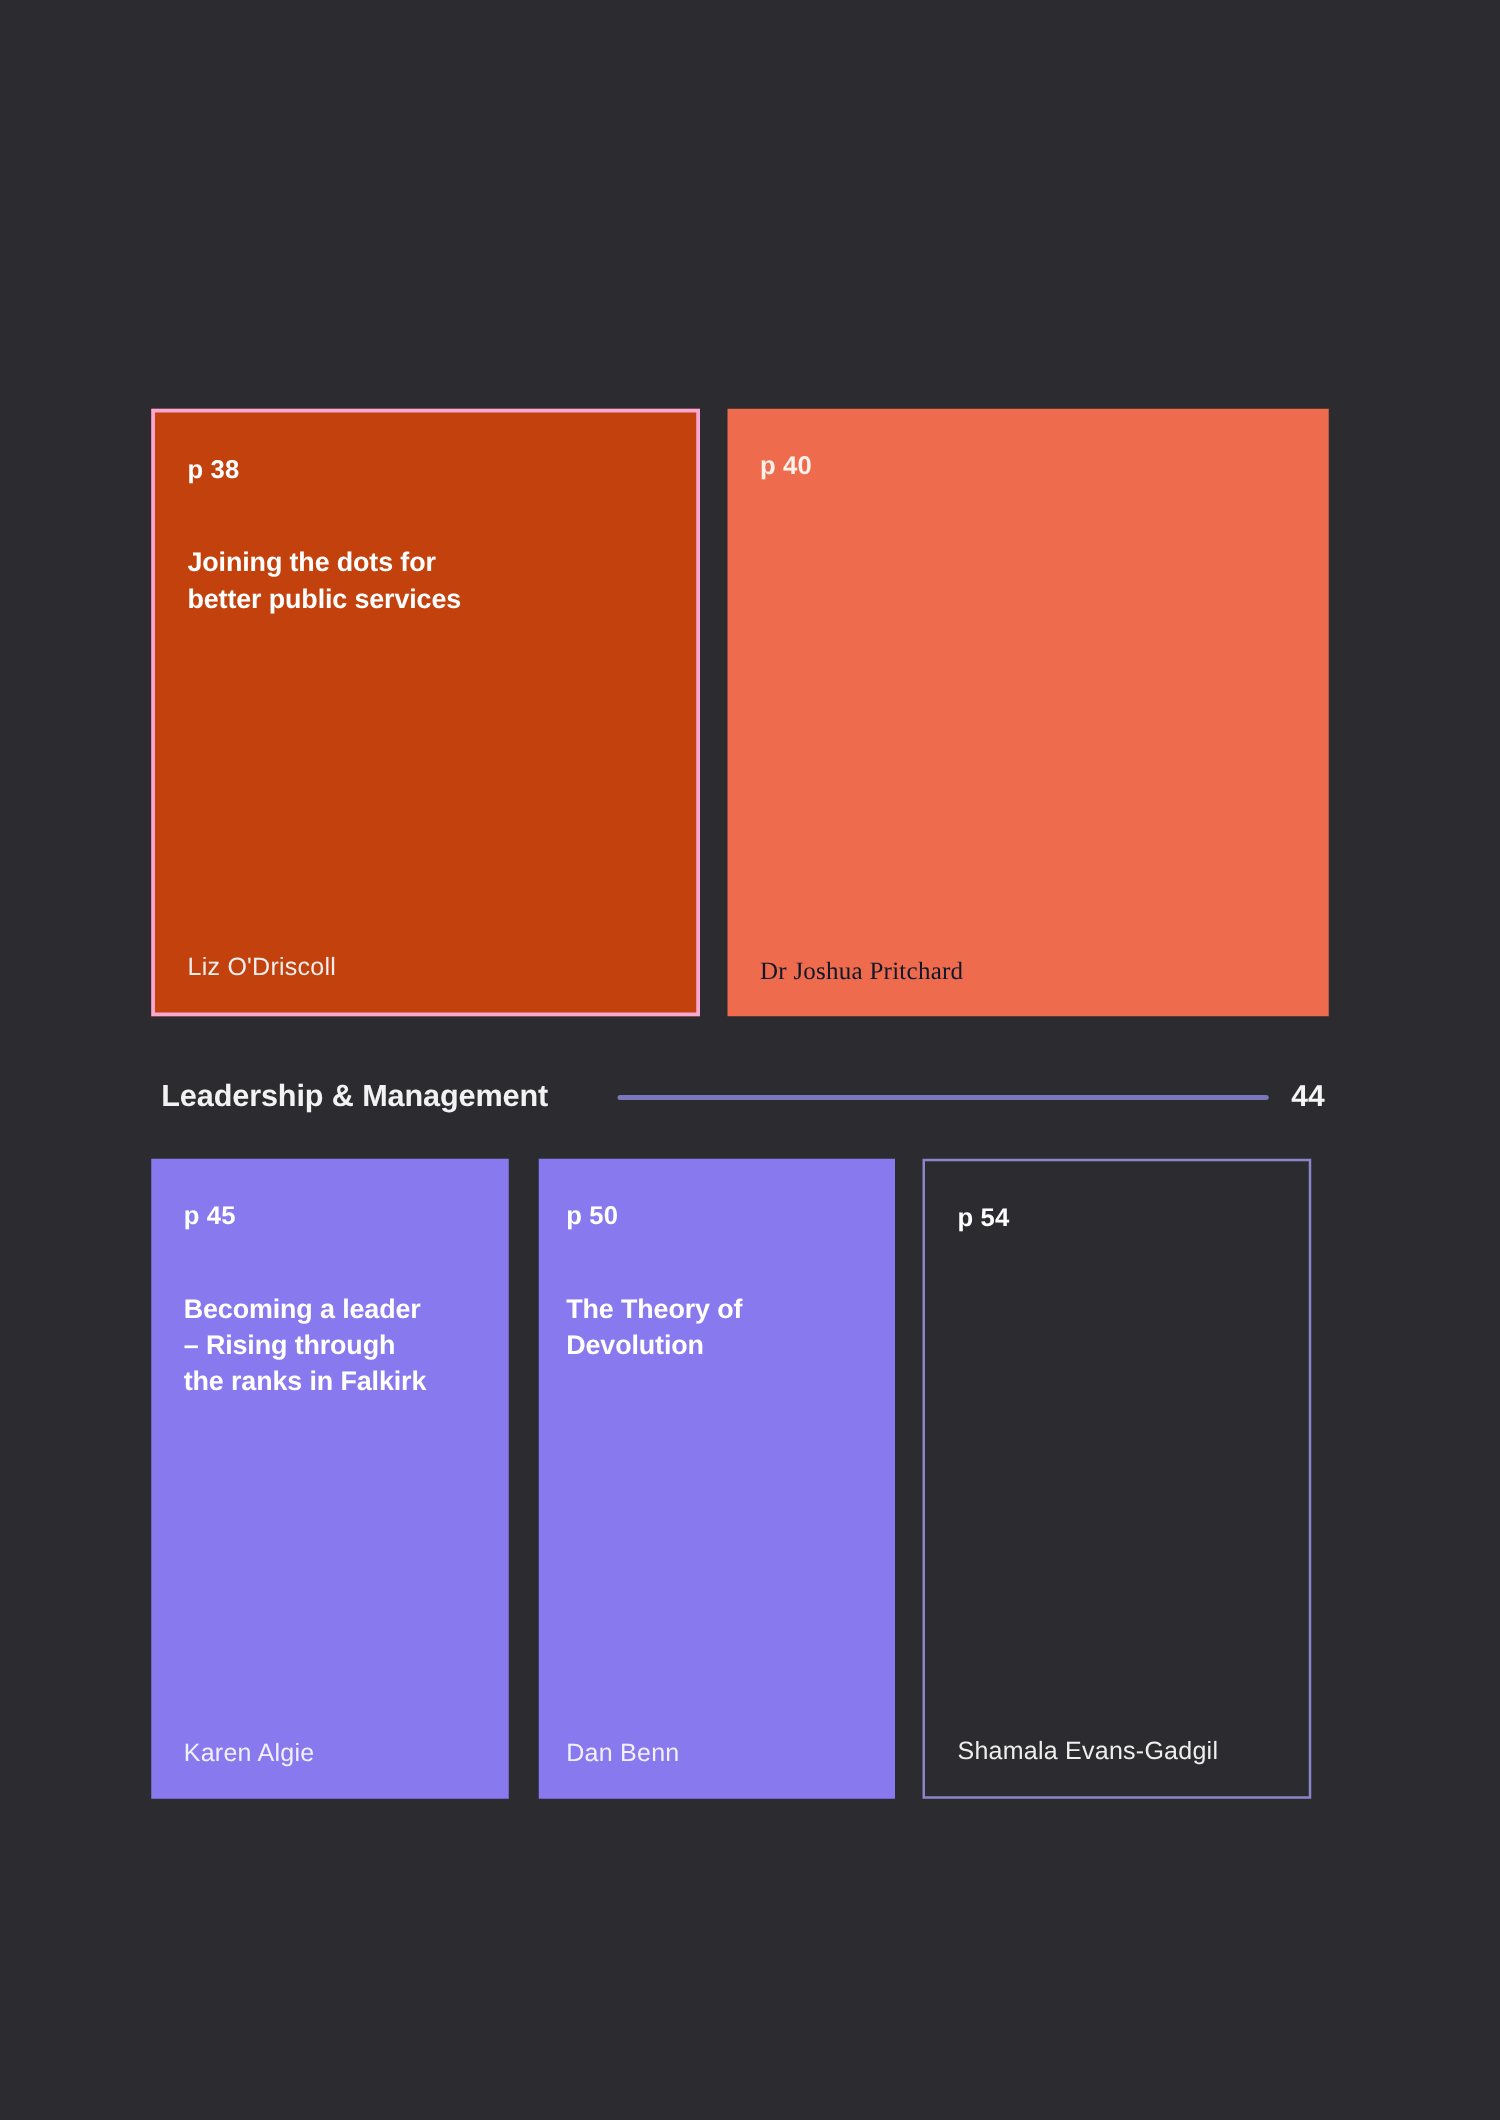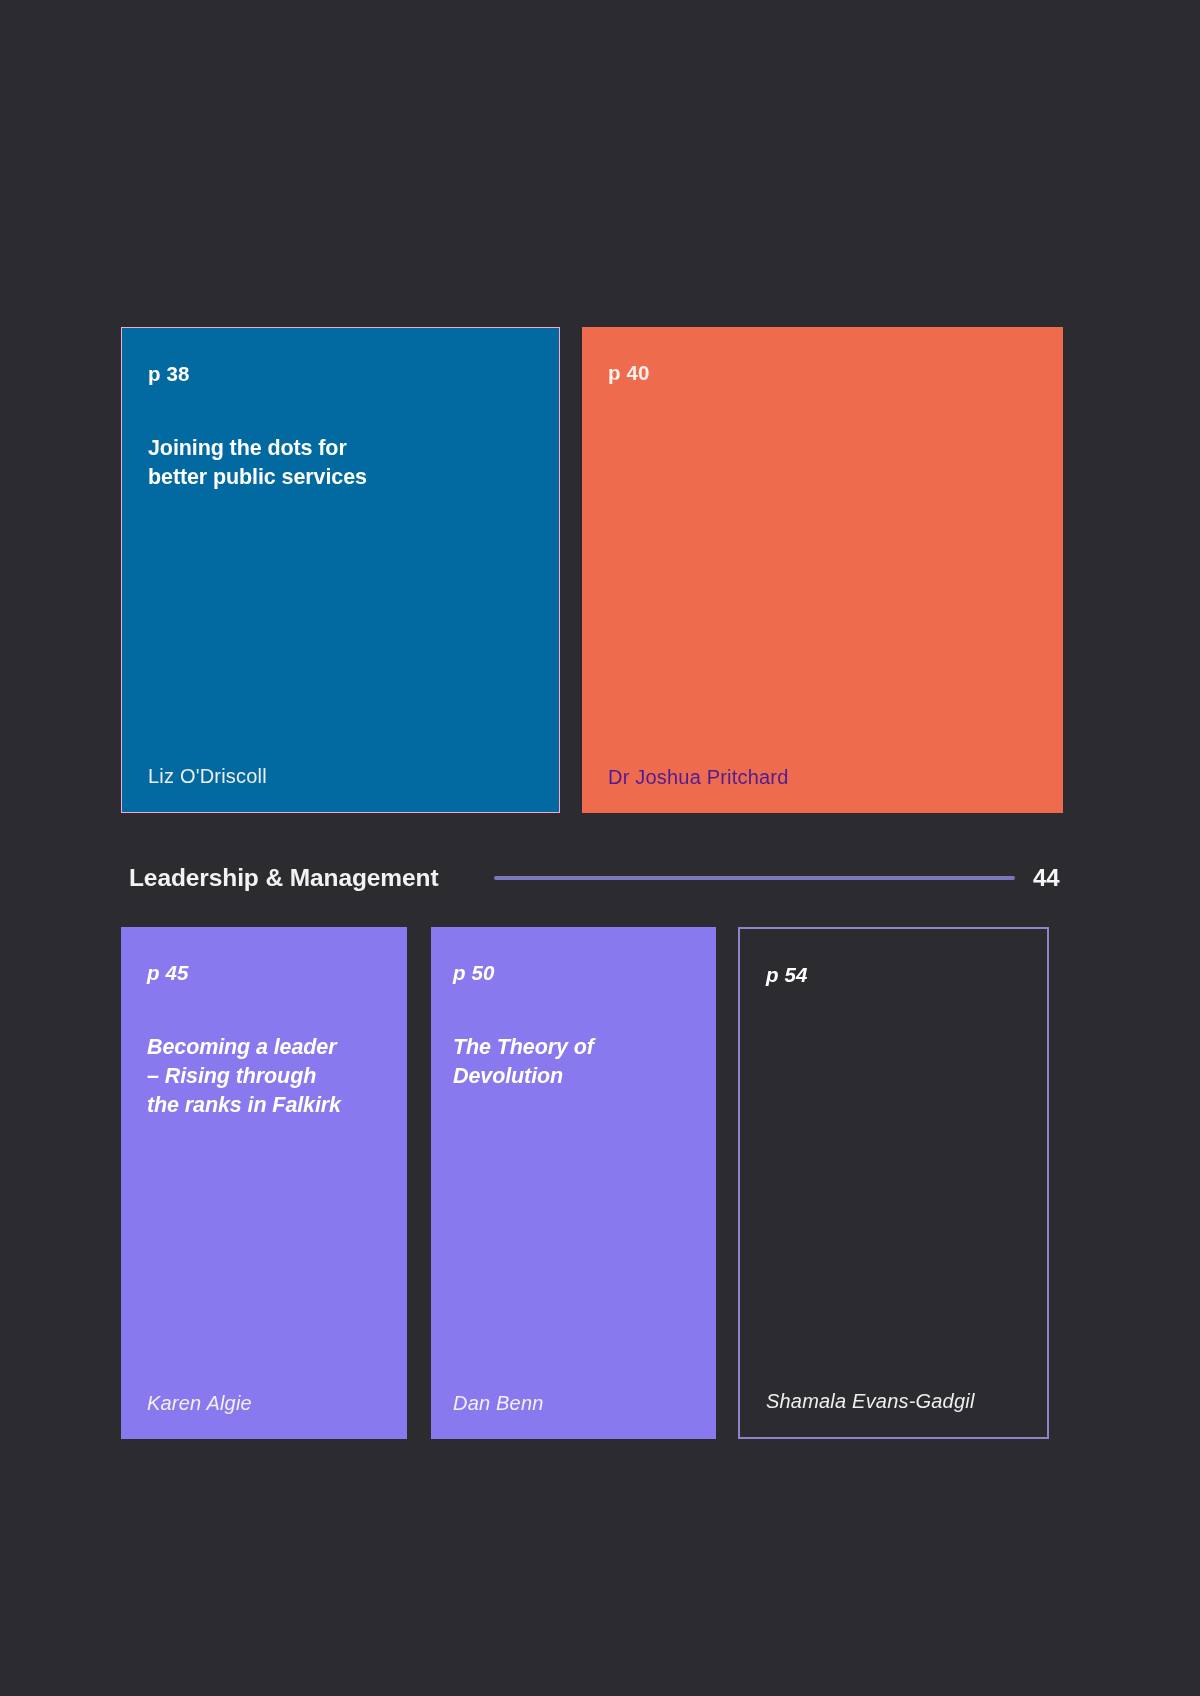--- a/index.html
+++ b/index.html
@@ -74,22 +74,22 @@
     display: flex;
     flex-direction: column;
     padding: 34px 26px 24px 26px;
   }
 
   .card.solid-orange {
     background: #ef6b4e;
   }
 
   .card.outline-orange {
-    background: #0369a1;
-    border: 1px solid #f9a8d4;
+    background: #c2410c;
+    border: 3px solid #f9a8d4;
   }
 
   .card.solid-purple {
     background: #8879ef;
   }
 
   .card.outline-purple {
     background: #2b2b30;
     border: 2.5px solid #8c86c9;
   }
@@ -117,28 +117,28 @@
 
   .card-spacer { flex: 1 1 auto; }
 
   .card-author {
     font-size: 20px;
     font-weight: 400;
     color: #eeeeee;
     letter-spacing: 0.2px;
   }
 
-  .card.solid-orange .card-author { color: #4c1d95; }
+  .card.solid-orange .card-author { color: #0f172a; font-family: Liberation Serif, serif; }
   .card.solid-purple .card-author { color: #f2f0fb; }
 
   
   #section-social  { top: 254px; }
   #row-social      { top: 327px; left: 121px; }
   #section-leader  { top: 858px; }
-  #row-leader      { top: 927px; left: 121px; font-style: italic; }
+  #row-leader      { top: 927px; left: 121px; }
 
   #card-p38 { width: 439px; height: 486px; }
   #card-p40 { width: 481px; height: 486px; margin-left: 22px; }
 
   #card-p45 { width: 286px; height: 512px; }
   #card-p50 { width: 285px; height: 512px; margin-left: 24px; padding-left: 22px; }
   #card-p54 { width: 311px; height: 512px; margin-left: 22px; }
 
   #card-p54 .card-title { line-height: 1.345; }
 </style>

